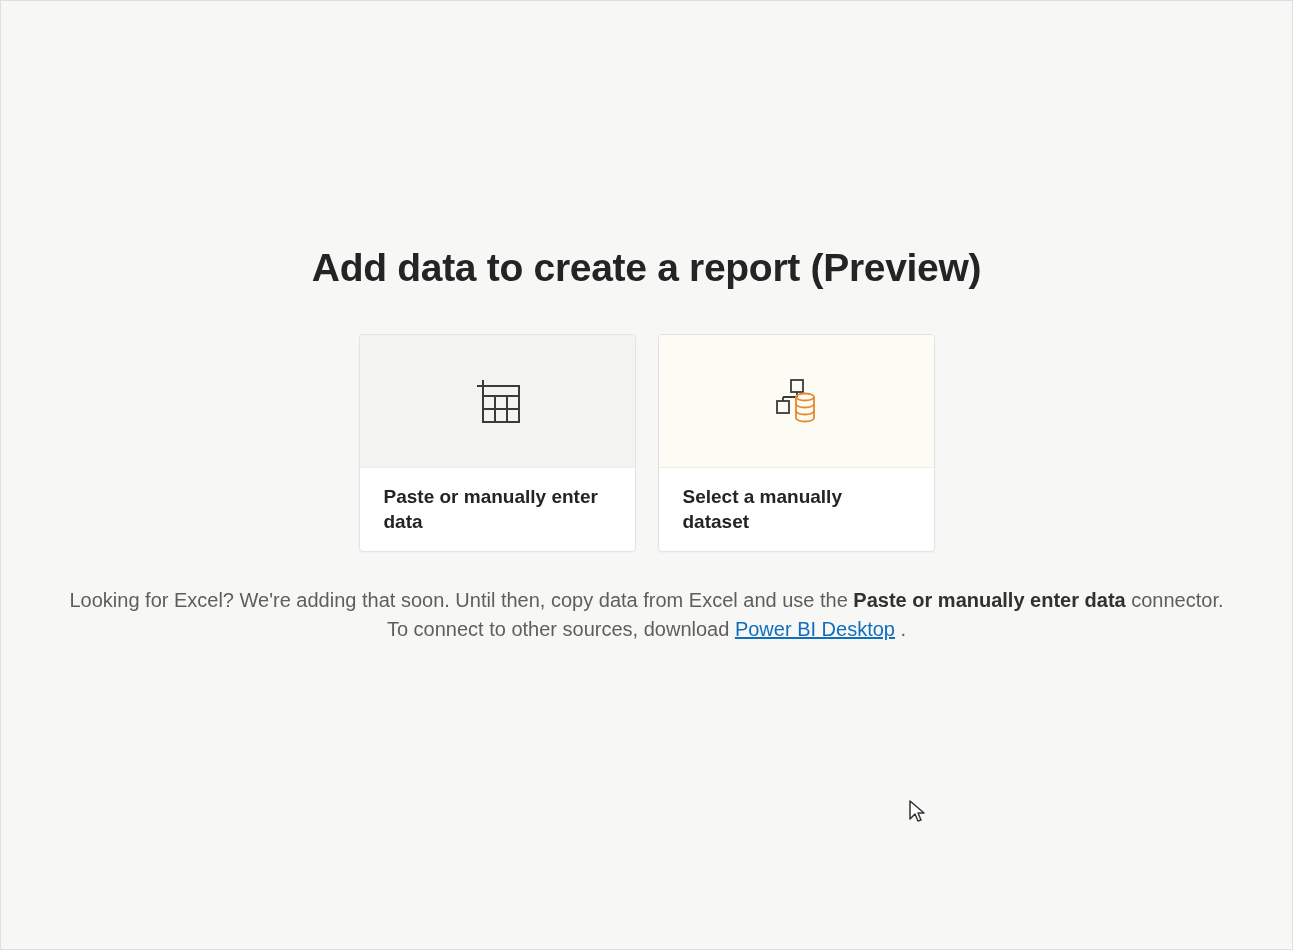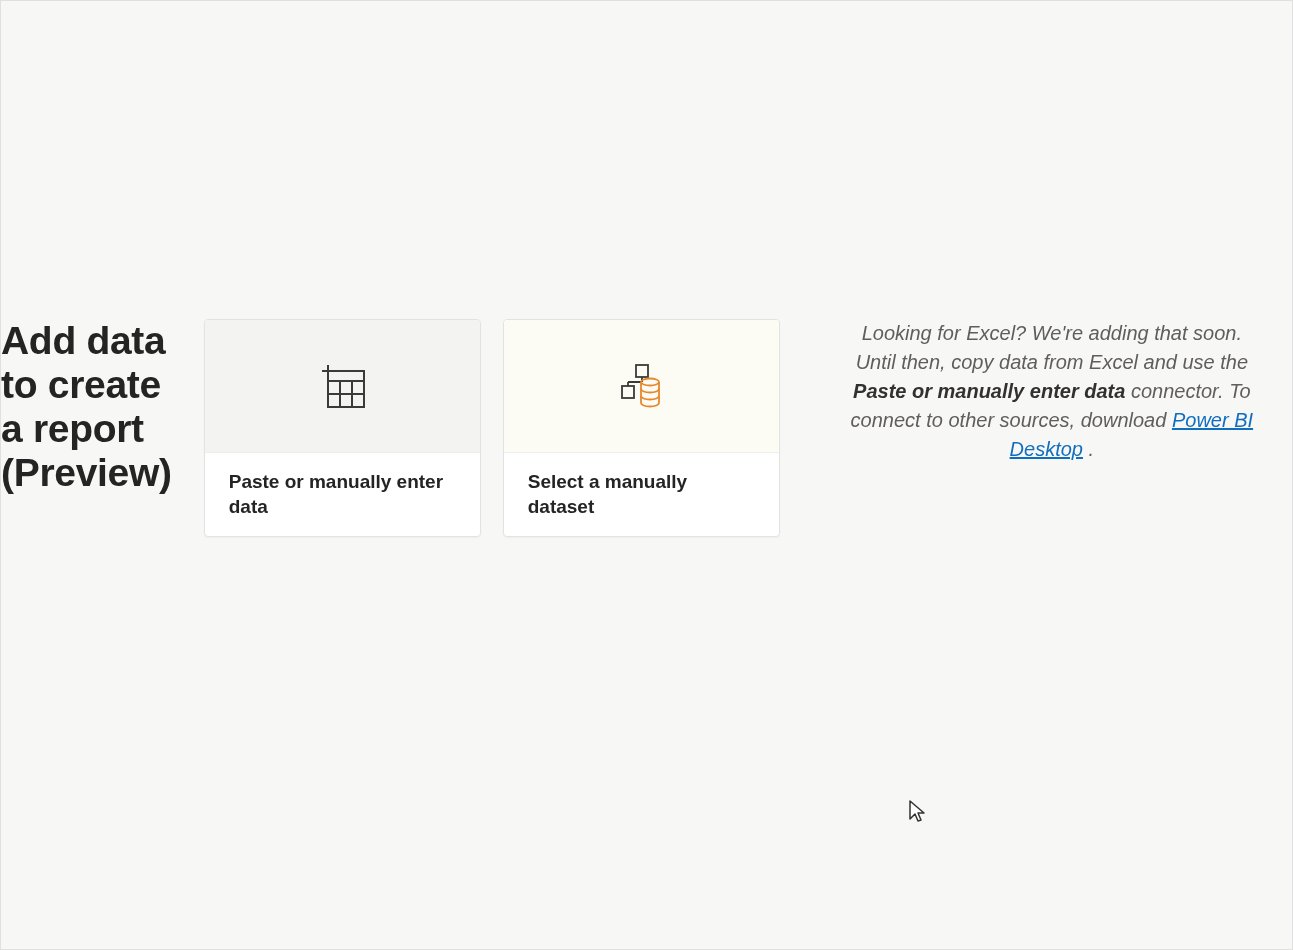--- a/index.html
+++ b/index.html
@@ -14,23 +14,24 @@
       height: 950px;
       display: flex;
       flex-direction: column;
       align-items: center;
       justify-content: center;
       position: relative;
       border: 1px solid #e0e0e0;
     }
     .content-wrapper {
       display: flex;
+      flex-direction: column;
+      align-items: center;
       width: 100%;
       margin-top: -60px;
-      gap: 32px;
     }
     .page-title {
       font-size: 39px;
       font-weight: 600;
       color: #242424;
       margin-bottom: 44px;
       letter-spacing: -0.3px;
     }
     .cards-row {
       display: flex;
@@ -74,21 +75,20 @@
       color: #242424;
       line-height: 1.35;
     }
     .help-text {
       font-size: 20px;
       color: #605e5c;
       text-align: center;
       line-height: 1.45;
       max-width: 1240px;
       padding: 0 32px;
-      font-style: italic;
     }
     .help-text .bold-text {
       font-weight: 700;
       color: #323130;
     }
     .help-text a {
       color: #106ebe;
       text-decoration: underline;
     }
     .cursor-pointer {

